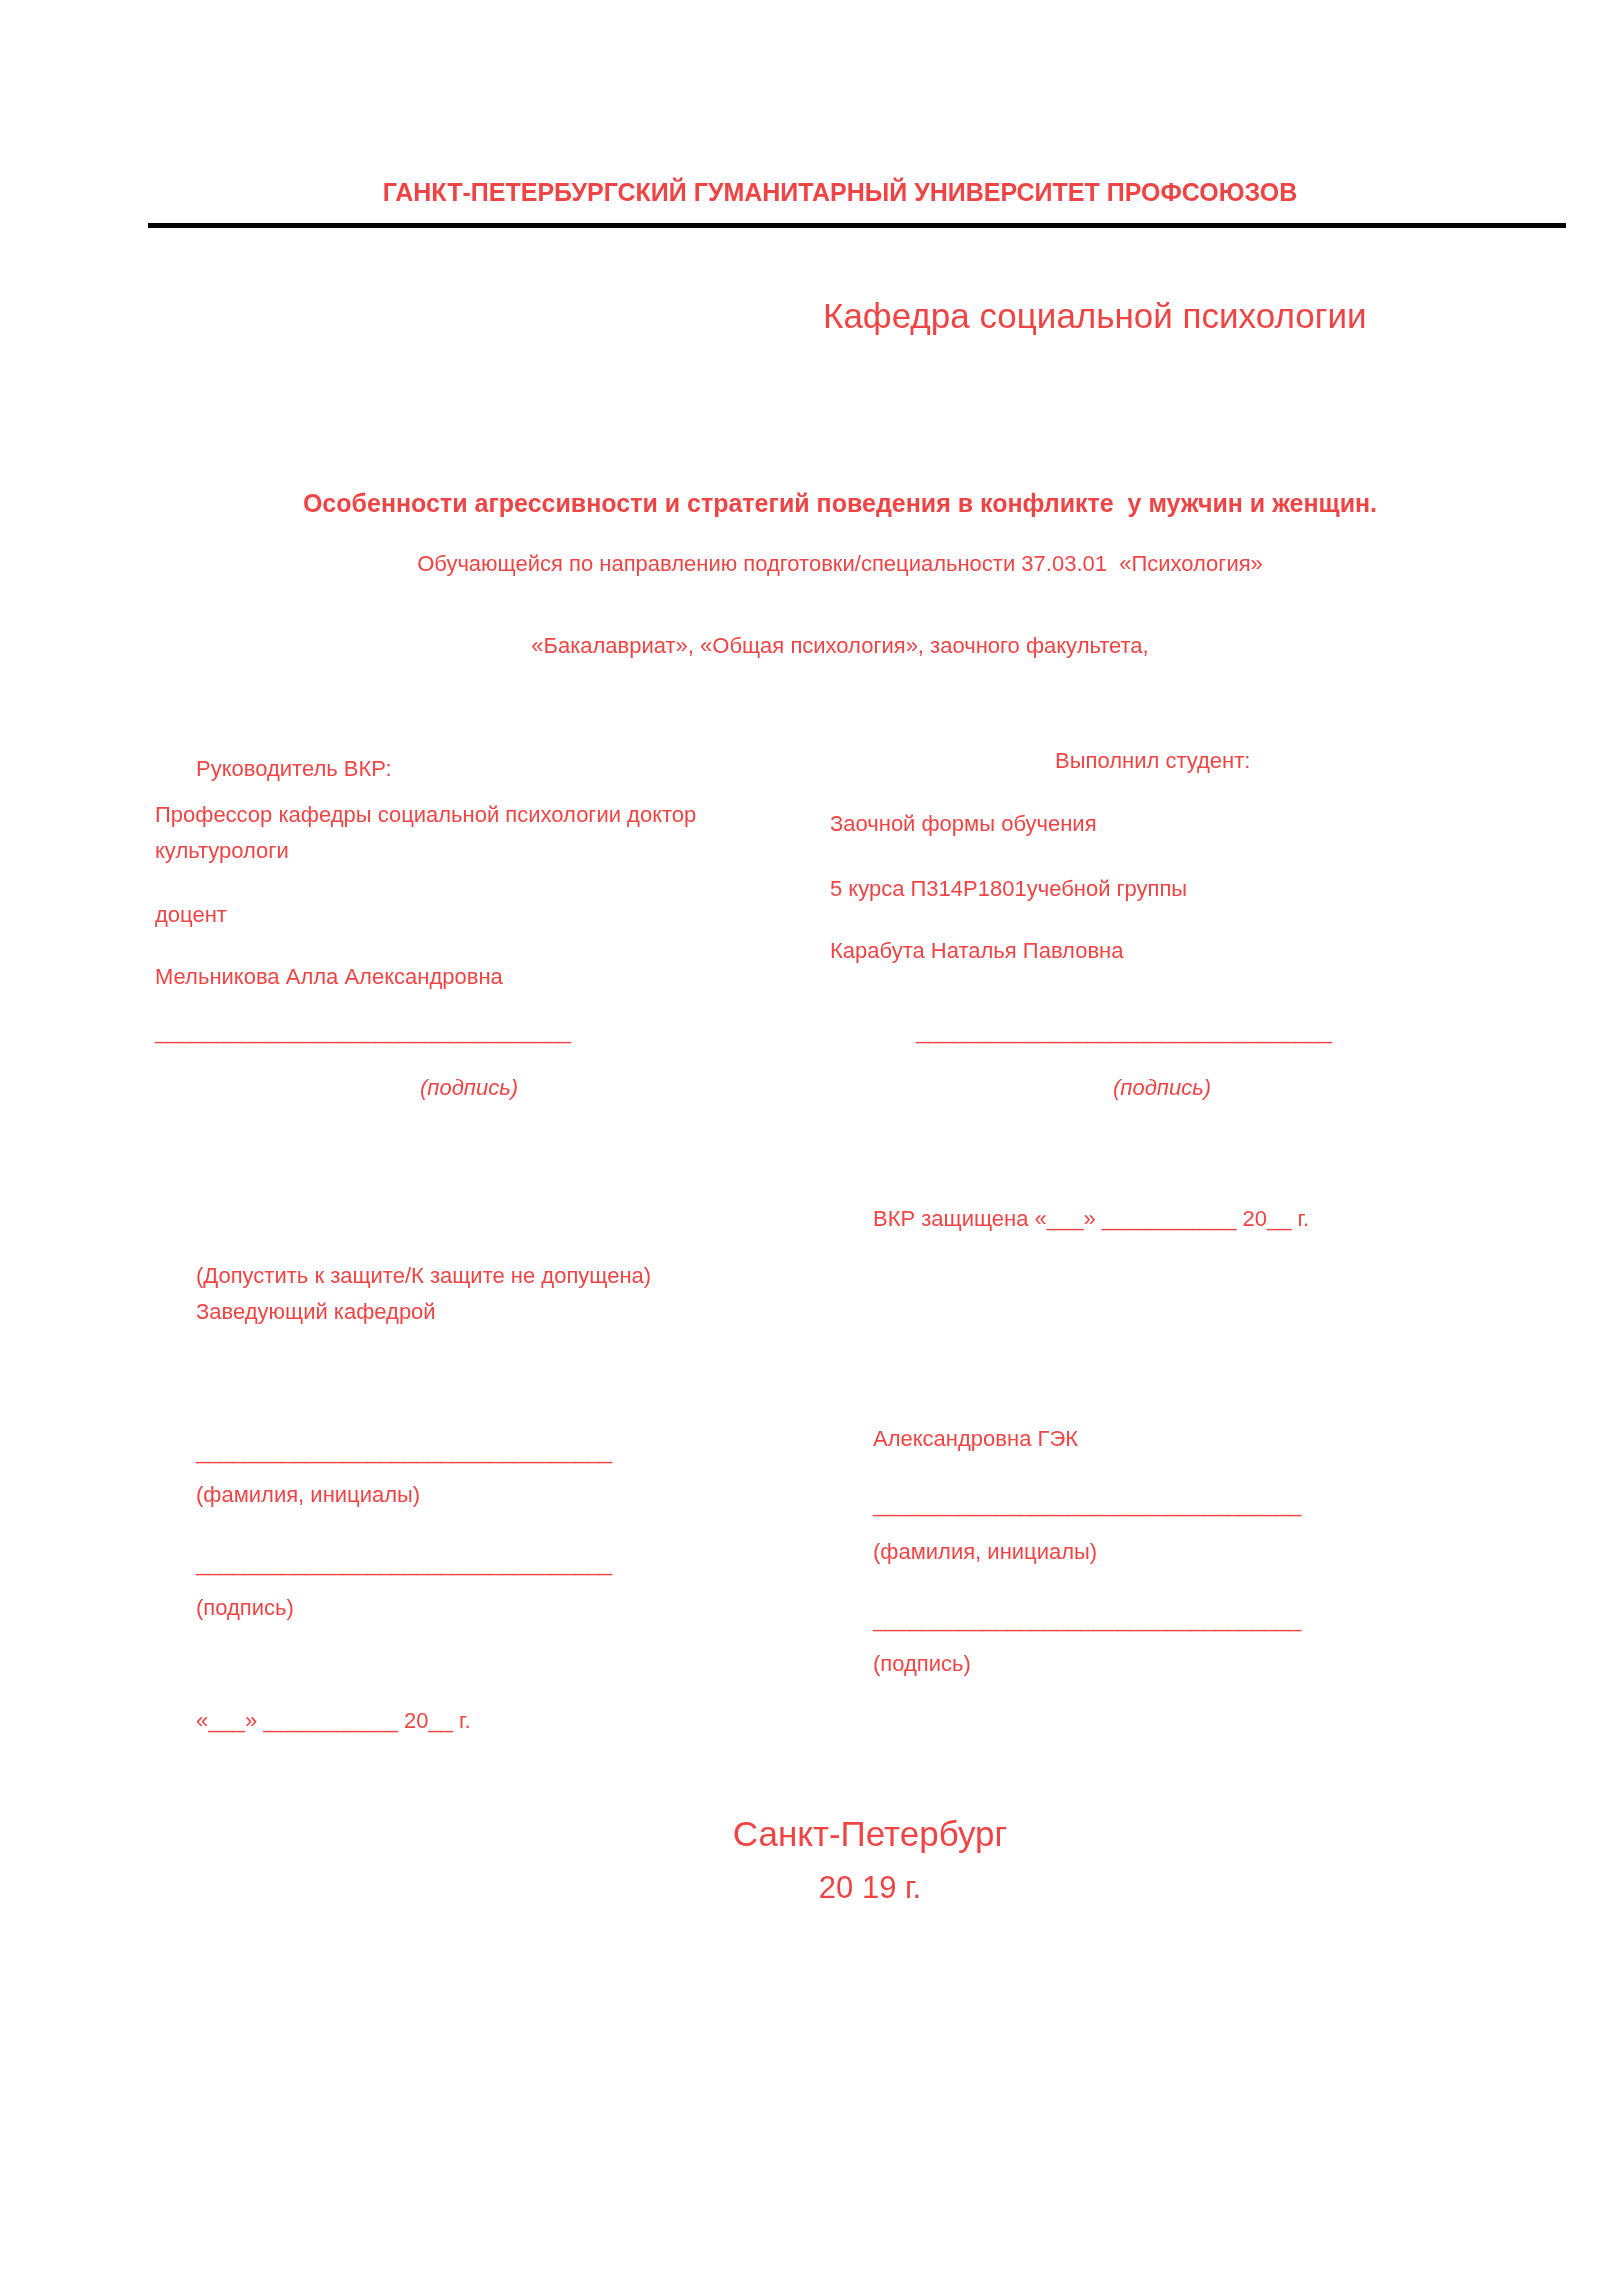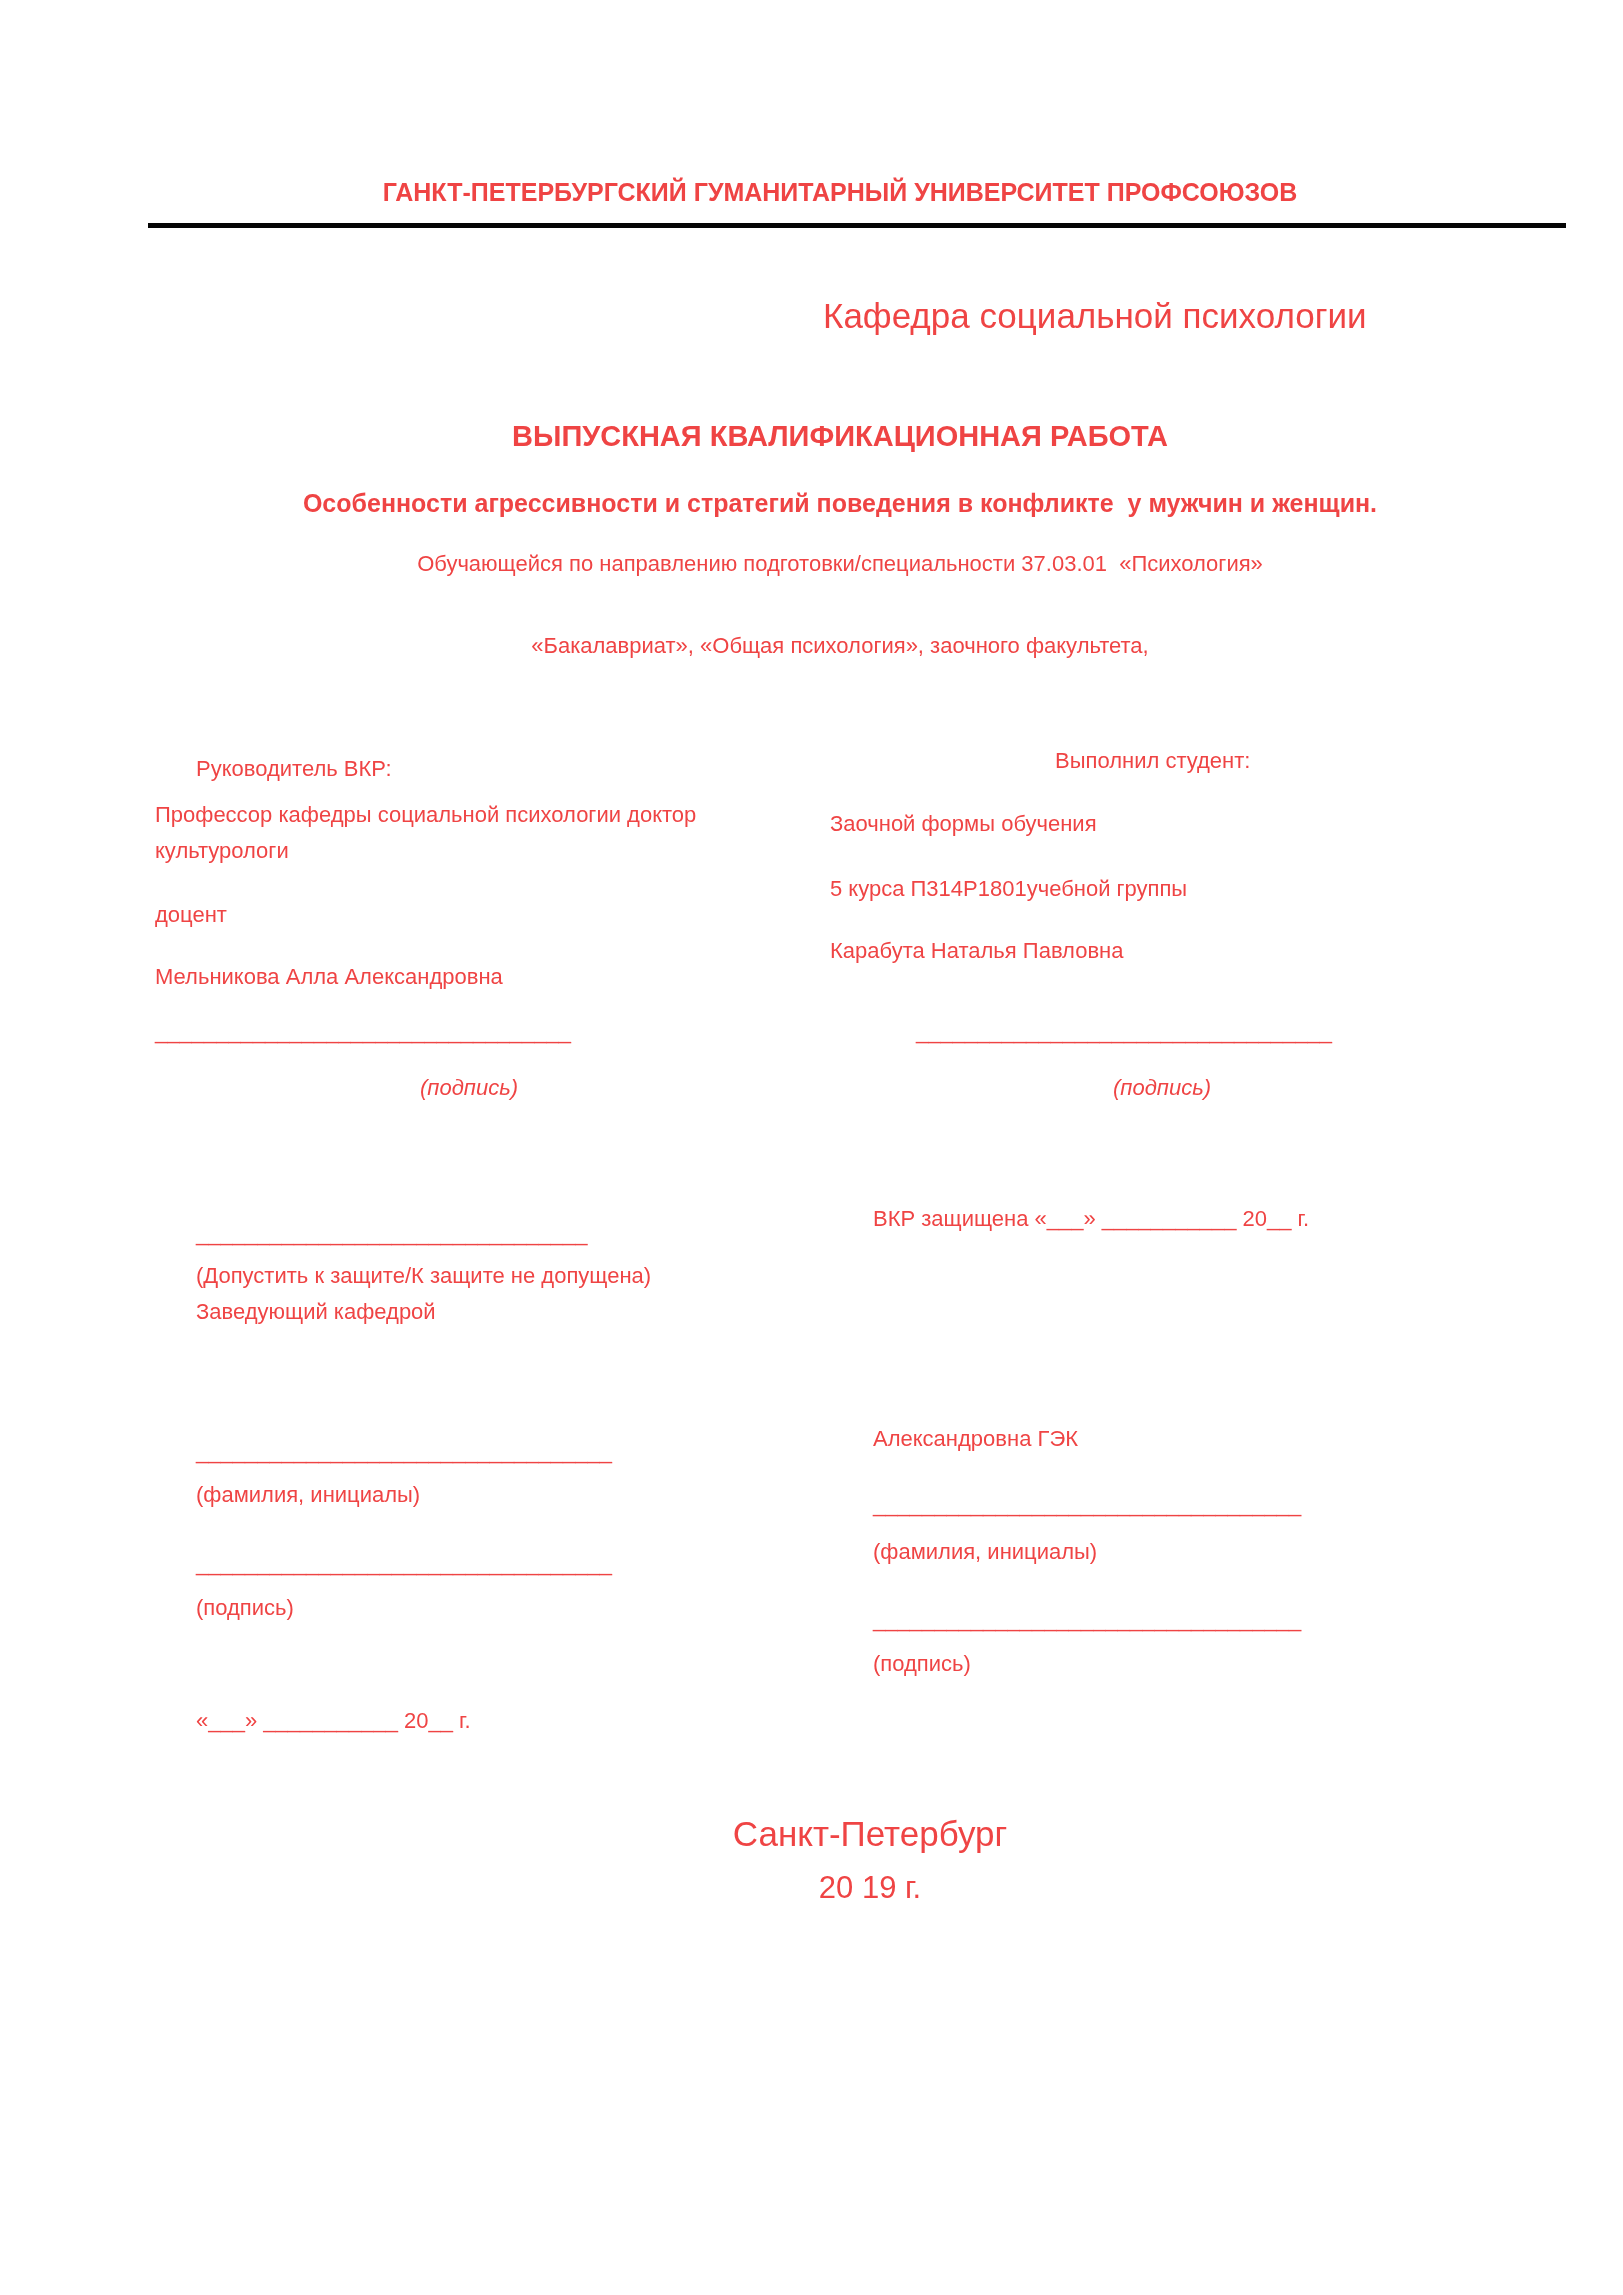--- a/index.html
+++ b/index.html
@@ -31,21 +31,20 @@
 <body>
 
 <div class="page">
 
   <div class="t fs32b ctr" style="left:149px; top:177px; width:1382px;">ГАНКТ-ПЕТЕРБУРГСКИЙ ГУМАНИТАРНЫЙ УНИВЕРСИТЕТ ПРОФСОЮЗОВ</div>
 
   <div class="rule"></div>
 
   <div class="t fs44" style="left:823px; top:295px;">Кафедра социальной психологии</div>
 
-  <div class="t fs37b ctr" style="left:149px; top:418px; width:1382px;">ВЫПУСКНАЯ КВАЛИФИКАЦИОННАЯ РАБОТА</div>
 
   <div class="t fs32b ctr" style="left:149px; top:488px; width:1382px;">Особенности агрессивности и стратегий поведения в конфликте  у мужчин и женщин.</div>
 
   <div class="t fs33 ctr" style="left:149px; top:546px; width:1382px;">Обучающейся по направлению подготовки/специальности 37.03.01  «Психология»</div>
 
   <div class="t fs33 ctr" style="left:149px; top:628px; width:1382px;">«Бакалавриат», «Общая психология», заочного факультета,</div>
 
   <div class="t fs33" style="left:196px; top:751px;">Руководитель ВКР:</div>
 
   <div class="t fs33" style="left:155px; top:797px; width:652px;">Профессор кафедры социальной психологии доктор культурологи</div>
@@ -63,21 +62,20 @@
   <div class="t fs33" style="left:830px; top:806px;">Заочной формы обучения</div>
 
   <div class="t fs33" style="left:830px; top:871px;text-align:center;">5 курса П314Р1801учебной группы</div>
 
   <div class="t fs33" style="left:830px; top:933px;">Карабута Наталья Павловна</div>
 
   <div class="t fs33" style="left:916px; top:1014px;">__________________________________</div>
 
   <div class="t fs33 it" style="left:1113px; top:1070px;">(подпись)</div>
 
-  <div class="t fs33" style="left:196px; top:1216px;">________________________________</div>
 
   <div class="t fs33" style="left:196px; top:1258px;">(Допустить к защите/К защите не допущена)</div>
 
   <div class="t fs33" style="left:196px; top:1294px;">Заведующий кафедрой</div>
 
   <div class="t fs33" style="left:196px; top:1434px;">__________________________________</div>
 
   <div class="t fs33" style="left:196px; top:1477px;">(фамилия, инициалы)</div>
 
   <div class="t fs33" style="left:196px; top:1546px;">__________________________________</div>

